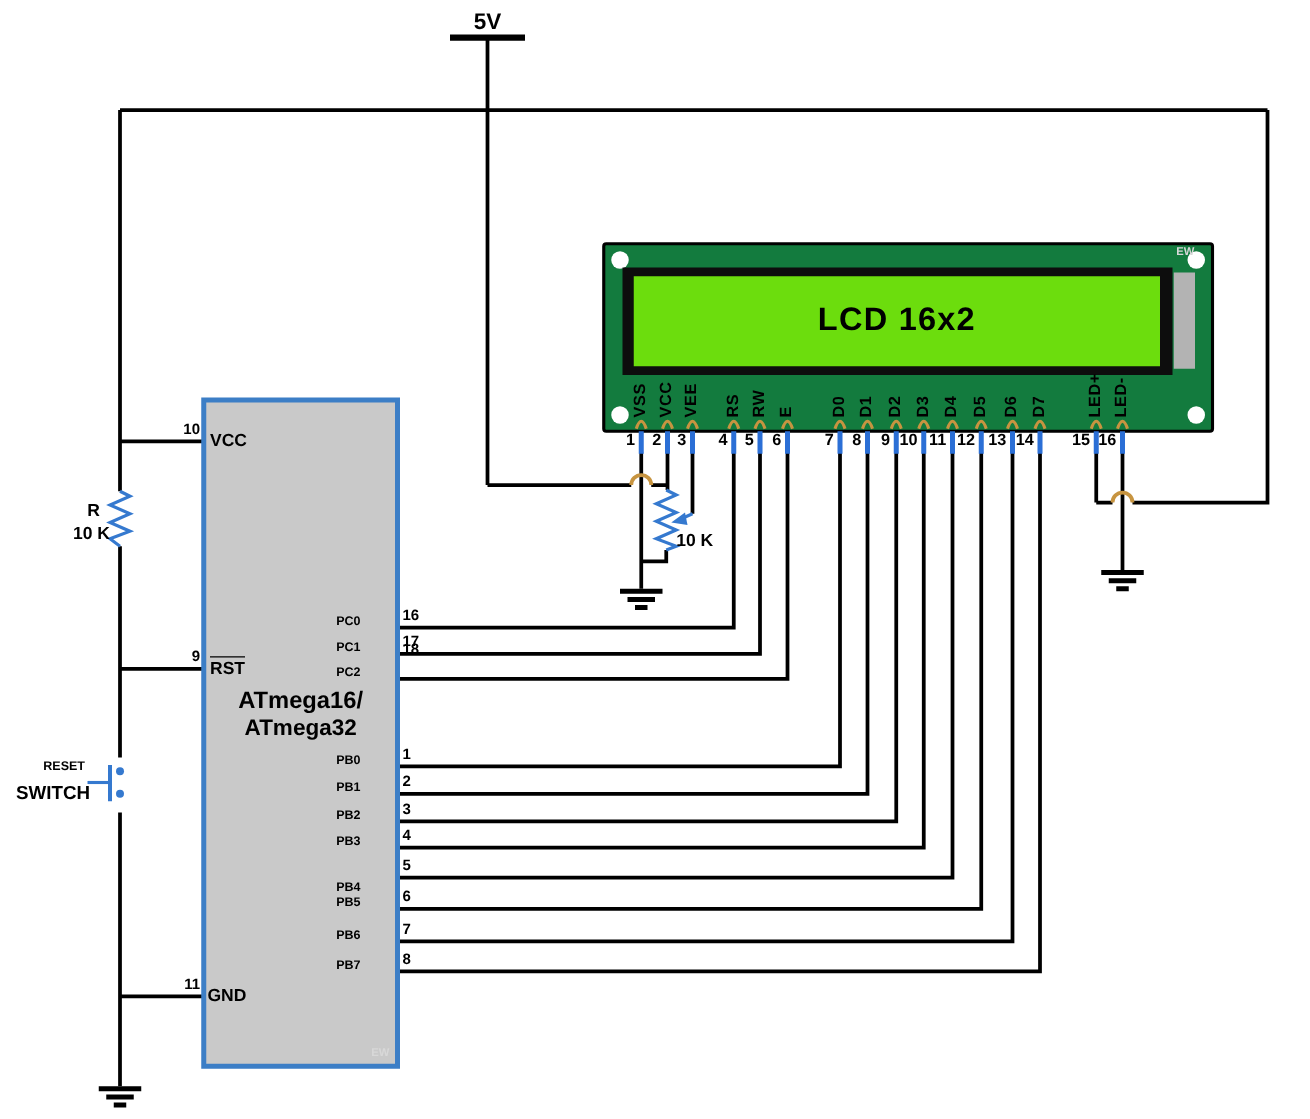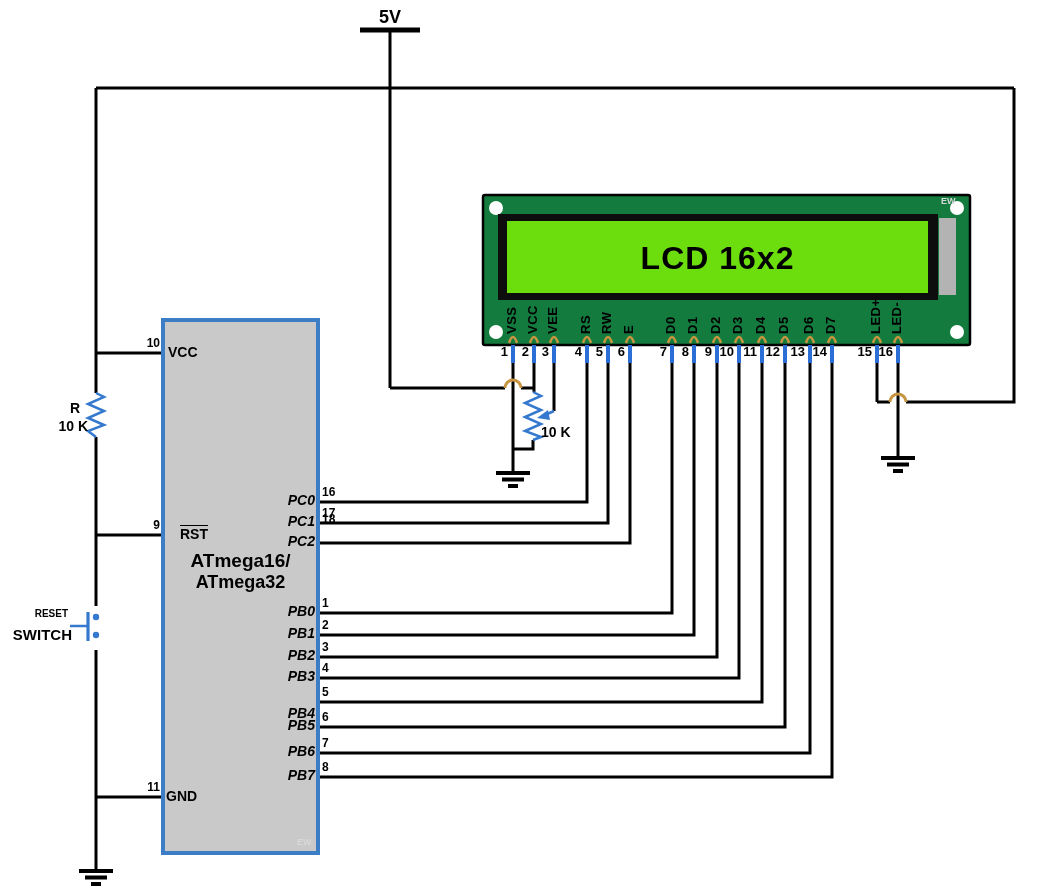--- a/index.html
+++ b/index.html
@@ -3,26 +3,26 @@
 <meta charset="utf-8">
 <style>
   html,body{margin:0;padding:0;background:#fff;}
   #canvas{position:relative;width:1048px;height:895px;background:#ffffff;
           font-family:"Liberation Sans",sans-serif;overflow:hidden;}
   #wires-svg{position:absolute;left:0;top:0;}
   .t{position:absolute;font-weight:bold;color:#000;white-space:nowrap;line-height:1.05;}
   .rot{transform:rotate(-90deg);transform-origin:0 0;}
   .ra{text-align:right;}
   .ctr{text-align:center;}
-  .ovl{text-decoration:overline;margin-left:12px;}
+  .ovl{text-decoration:overline;}
   .wm{color:#d8d8d8;font-size:9px;}
   .lcdlab{font-size:13px;letter-spacing:.5px;}
   .lcdnum{font-size:13px;width:22px;text-align:right;}
   .mpin{font-size:14px;}
-  .mpinr{width:46px;text-align:right;font-size:14px;font-style:italic;}
+  .mpinr{width:46px;font-size:10px;}
   .mnum{font-size:12px;}
 </style>
 </head>
 <body>
 
 <div id="canvas">
 
   <svg id="wires-svg" width="1048" height="895" viewBox="0 0 1048 895">
 
     <g stroke="#000" stroke-width="3" fill="none">
@@ -128,21 +128,21 @@
   <span class="t mnum" style="left:322px;top:662px">4</span>
   <span class="t mpinr" style="left:269px;top:706px">PB4</span>
   <span class="t mnum" style="left:322px;top:686px">5</span>
   <span class="t mpinr" style="left:269px;top:718px">PB5</span>
   <span class="t mnum" style="left:322px;top:711px">6</span>
   <span class="t mpinr" style="left:269px;top:744px">PB6</span>
   <span class="t mnum" style="left:322px;top:737px">7</span>
   <span class="t mpinr" style="left:269px;top:768px">PB7</span>
   <span class="t mnum" style="left:322px;top:761px">8</span>
 
-  <span class="t ctr" style="left:507px;top:242px;width:421px;font-size:32px;letter-spacing:1px">LCD 16x2</span>
+  <span class="t ctr" style="left:507px;top:242px;width:421px;font-size:26px;letter-spacing:1px">LCD 16x2</span>
   <span class="t wm" style="left:941px;top:197px">EW</span>
 
   <span class="t rot lcdlab" style="left:505px;top:334px">VSS</span>
   <span class="t rot lcdlab" style="left:526px;top:334px">VCC</span>
   <span class="t rot lcdlab" style="left:546px;top:334px">VEE</span>
   <span class="t rot lcdlab" style="left:579px;top:334px">RS</span>
   <span class="t rot lcdlab" style="left:600px;top:334px">RW</span>
   <span class="t rot lcdlab" style="left:622px;top:334px">E</span>
   <span class="t rot lcdlab" style="left:664px;top:334px">D0</span>
   <span class="t rot lcdlab" style="left:686px;top:334px">D1</span>

